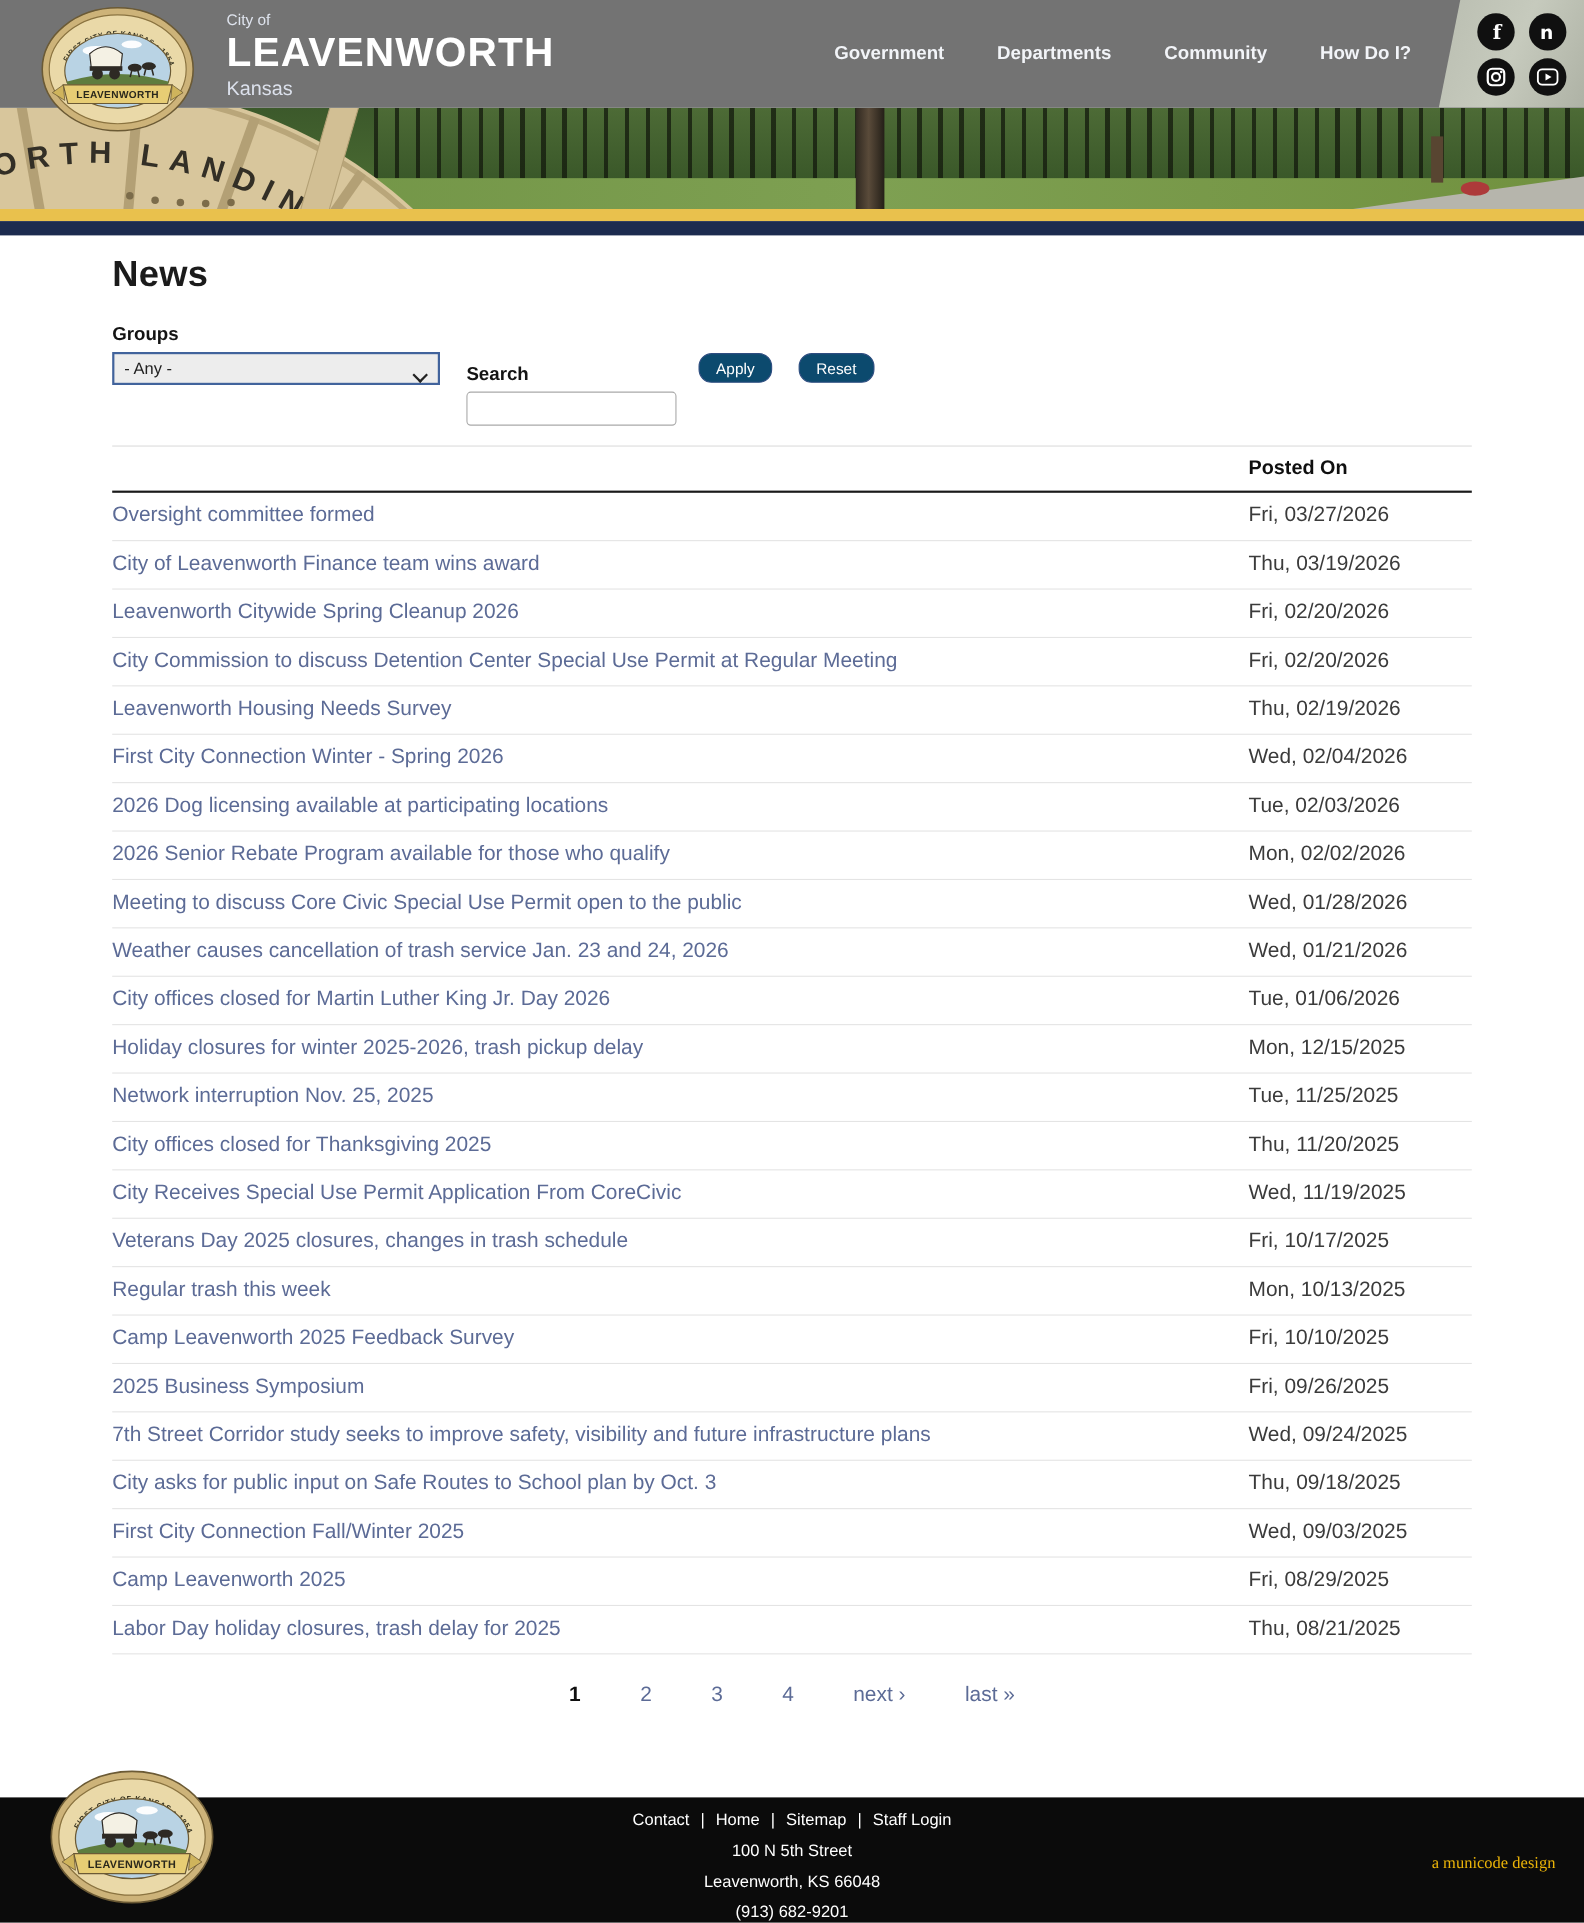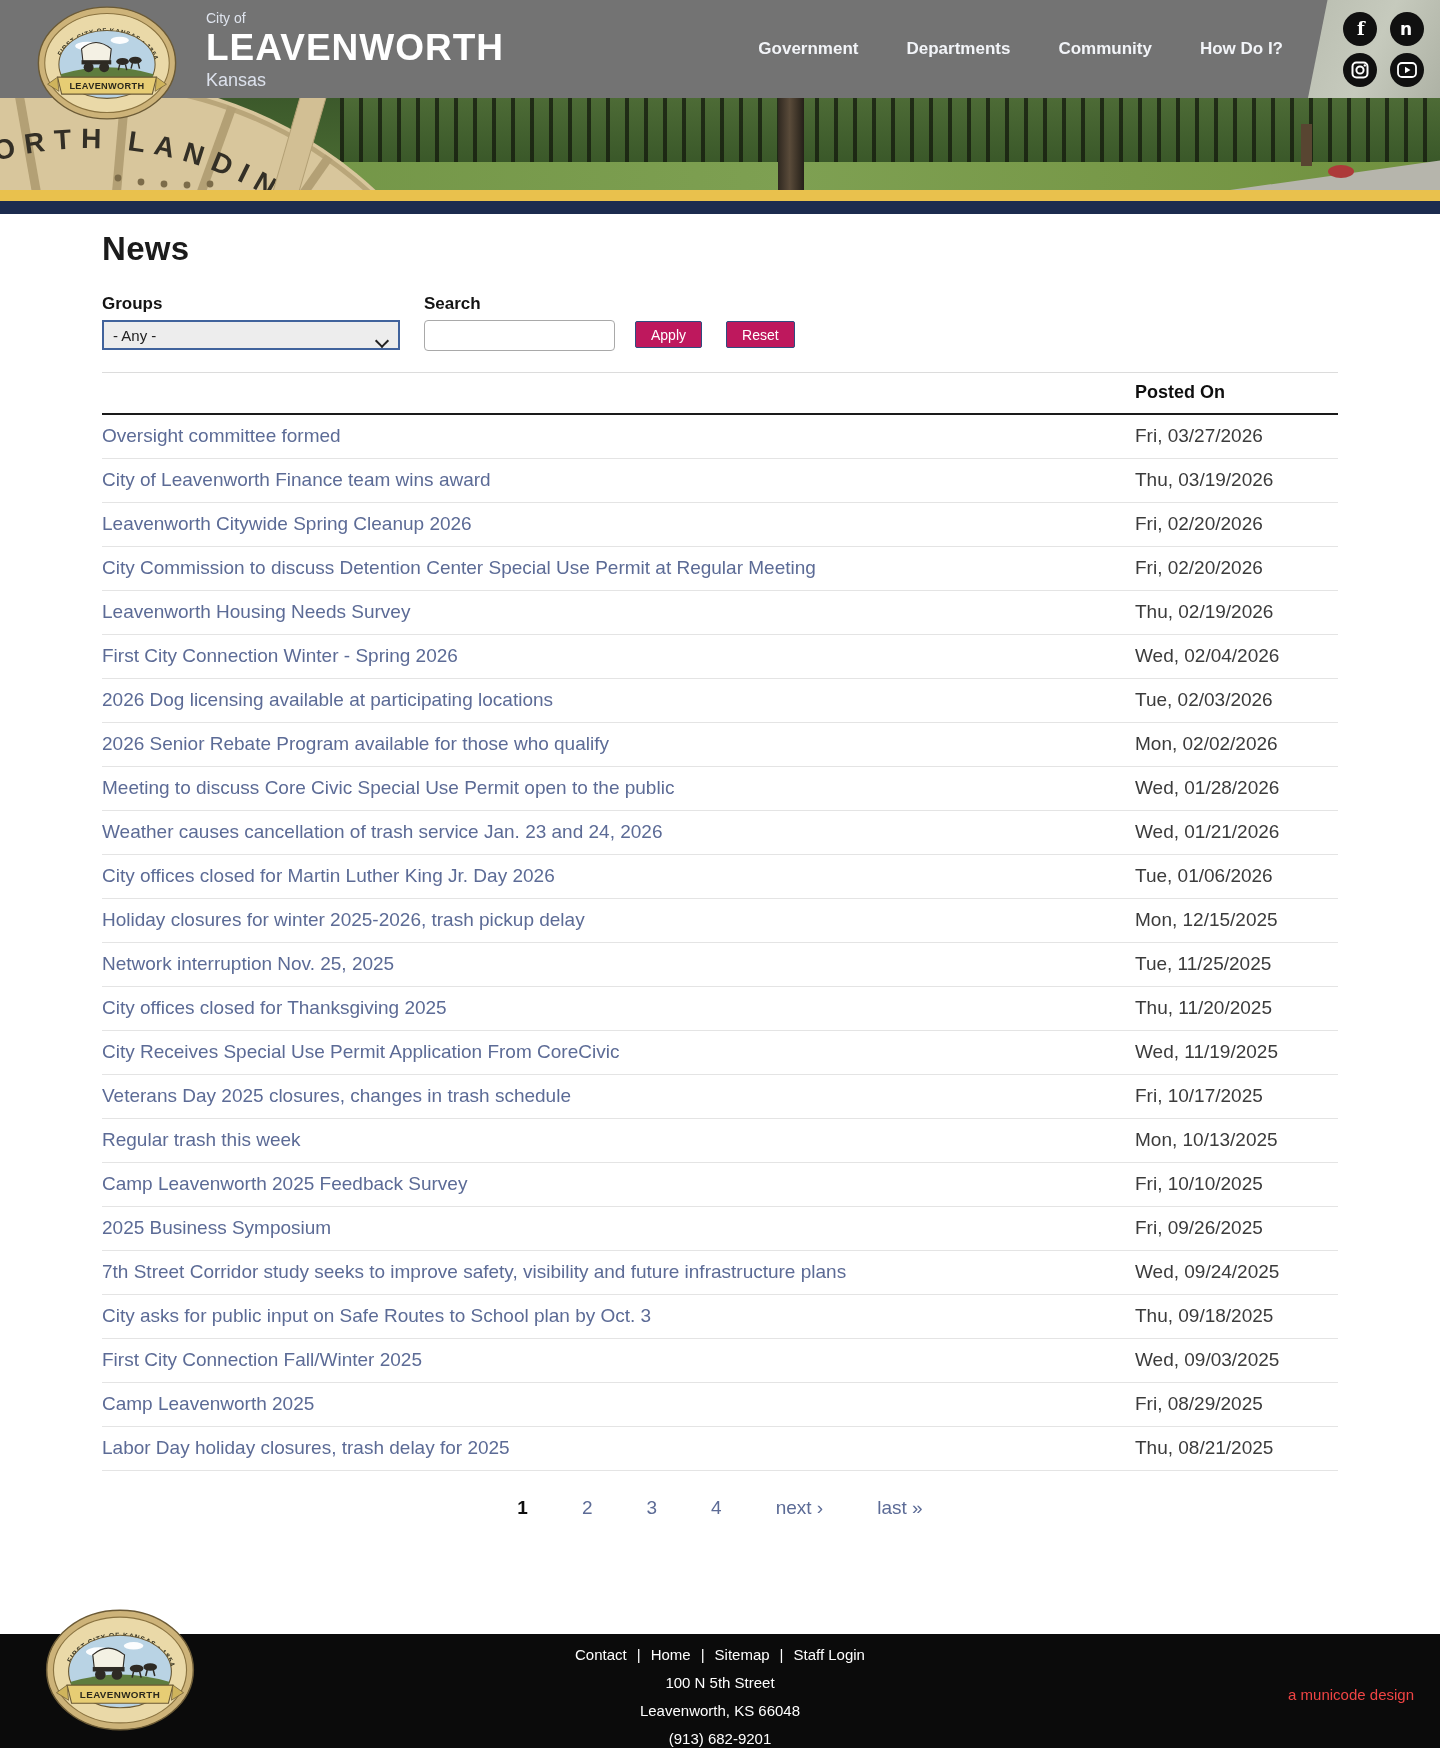--- a/index.html
+++ b/index.html
@@ -55,26 +55,26 @@
   .filter-label { display:block; font-size:17px; font-weight:bold; color:#141414; margin-bottom:6px; }
   .select-wrap { position:relative; width:298px; }
   .groups-select {
     width:298px; height:30px; appearance:none; -webkit-appearance:none;
     background:#ededed; border:2px solid #41639c; font-size:15px; color:#222;
     padding:0 28px 0 9px; border-radius:0;
     font-family:"Liberation Sans", sans-serif;
   }
   .select-wrap::after { content:""; position:absolute; right:13px; top:9px; width:8px; height:8px;
     border-right:2px solid #222; border-bottom:2px solid #222; transform:rotate(45deg); pointer-events:none; }
-  .filter-search { margin-left:24px; }
+  .filter-search { margin-left:24px;margin-top:36px; }
   .search-input { width:191px; height:31px; border:1px solid #a9a9a9; border-radius:4px; padding:0 8px; font-size:15px;
     font-family:"Liberation Sans", sans-serif; }
   .filter-buttons { display:flex; align-items:flex-end; height:60px; margin-left:20px; padding-bottom:6px; gap:24px; }
-  .btn { height:27px; padding:0 15px; background:#be185d; border:1px solid #2e4d80; color:#fff; font-size:14px;
-    border-radius:2px; cursor:pointer; font-family:"Liberation Sans", sans-serif; }
+  .btn { height:27px; padding:0 15px; background:#0c4a6e; border:1px solid #2e4d80; color:#fff; font-size:14px;
+    border-radius:12px; cursor:pointer; font-family:"Liberation Sans", sans-serif; }
 
   
   .news-table { margin-top:18px; border-top:1px solid #dcdcdc; }
   .table-head { display:flex; padding:9px 0 10px; border-bottom:2px solid #1a1a1a;justify-content:center; }
   .posted-on { margin-left:auto; flex:0 0 203px; font-size:18px; font-weight:bold; color:#0f0f0f; }
   .news-row { display:flex; align-items:baseline; border-bottom:1px solid #e4e4e4; padding:10px 0 11px; }
   .news-link { flex:1; color:#5c6b96; font-size:19px; padding-right:20px; }
   .news-date { flex:0 0 203px; color:#3b3b3b; font-size:19px; }
 
   
@@ -82,21 +82,21 @@
   .page-item { padding:0 27px; color:#5c6b96; }
   .page-item.current { color:#0f0f0f; font-weight:bold; }
 
   
   .footer { position:absolute; left:0; right:0; bottom:0; height:114px; background:#0b0b0b; color:#fff; z-index:15; }
   .footer-seal { position:absolute; left:44px; top:-26px; width:152px; height:124px; }
   .footer-center { text-align:center; padding-top:12px; font-size:15px; }
   .footer-center .line { margin-bottom:11px; }
   .footer-links a { color:#fff; }
   .footer-links .sep { margin:0 10px; color:#fff; }
-  .footer-credit { position:absolute; right:26px; top:52px; font-size:15px; color:#ef4444; }
+  .footer-credit { position:absolute; right:26px; top:52px; font-size:15px; color:#eab308;font-family:Liberation Serif, serif; }
 </style>
 </head>
 <body>
 
 <svg width="0" height="0" style="position:absolute">
   <symbol id="seal" viewBox="0 0 200 164">
     <ellipse cx="100" cy="82" rx="97" ry="79" fill="#cdb379" stroke="#6b5a35" stroke-width="2"></ellipse>
     <ellipse cx="100" cy="82" rx="88" ry="70" fill="#ead9a8" stroke="#8a7340" stroke-width="1.5"></ellipse>
     <path id="seal-arc" d="M 32 80 A 70 54 0 0 1 168 80" fill="none"></path>
     <text font-size="9" fill="#33301f" font-weight="bold" letter-spacing="1">

